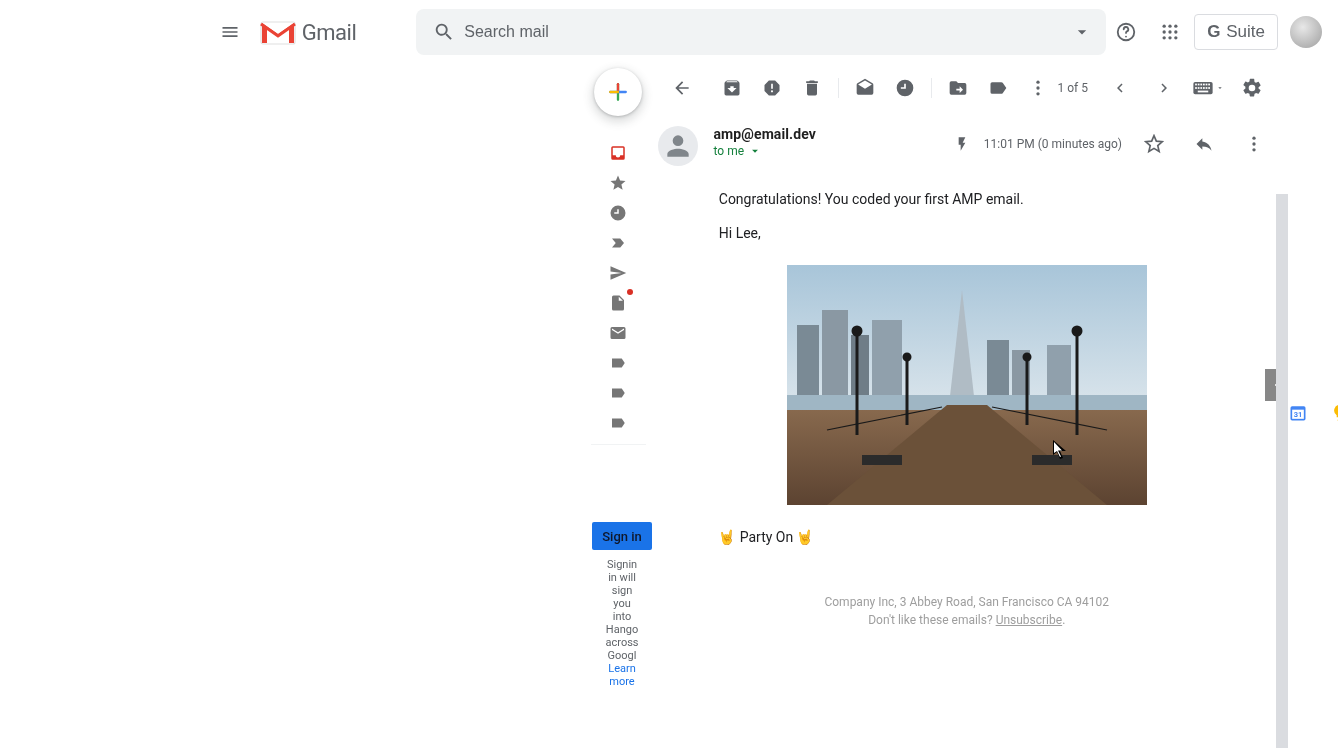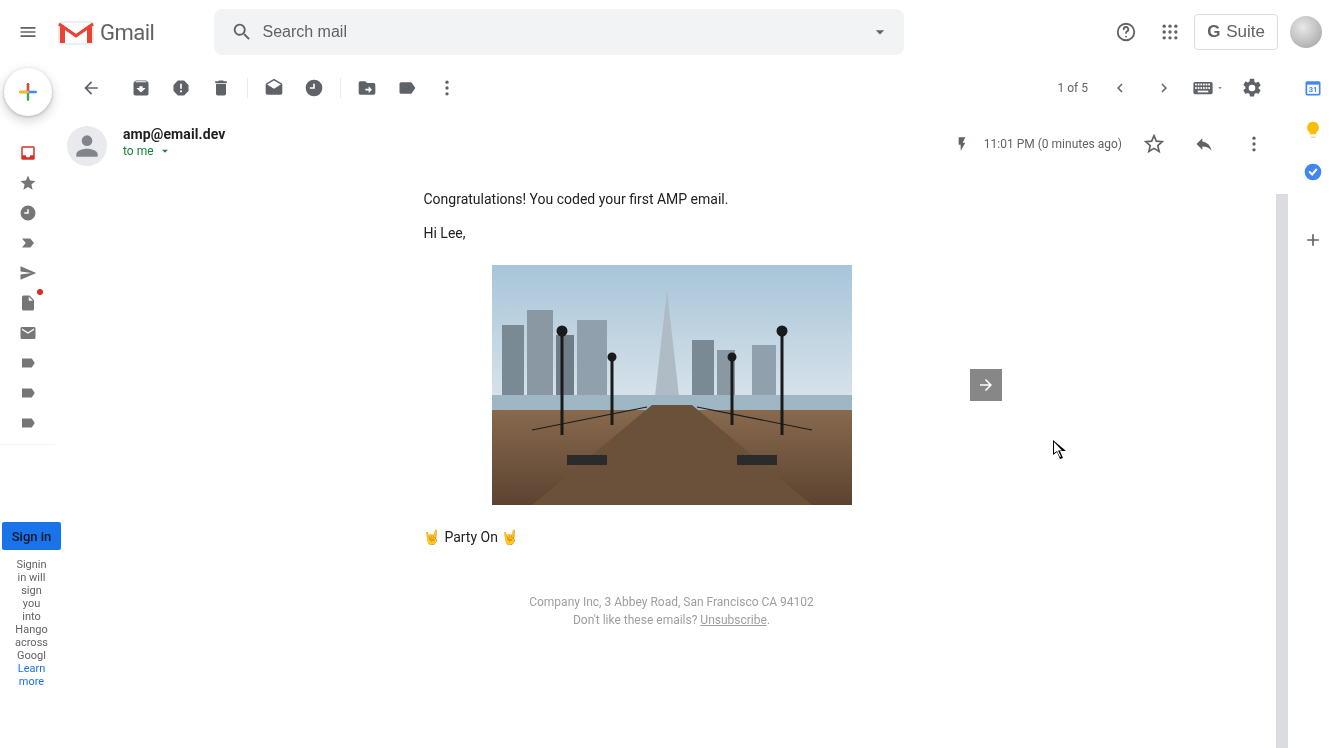--- a/index.html
+++ b/index.html
@@ -1,17 +1,17 @@
 <!DOCTYPE html>
 <html><head>
 <meta charset="utf-8">
 <style>
 * { margin: 0; padding: 0; box-sizing: border-box; }
 html, body { width: 1338px; height: 748px; font-family: 'Roboto', Arial, sans-serif; background: #fff; overflow: hidden; color: #202124; }
-.app { display: flex; flex-direction: column; width: 100%; height: 100%; }
+.app { display: flex; flex-direction: column; width: 100%; height: 100%; align-items: flex-end; }
 
 
 .header { height: 64px; display: flex; align-items: center; padding: 0 16px 0 4px; }
 .hamburger { width: 48px; height: 48px; display:flex;align-items:center;justify-content:center; border-radius:50%; cursor:pointer; color:#5f6368;}
 .gmail-logo { display:flex; align-items:center; margin-left:4px; margin-right:60px;}
 .gmail-g { width:40px; height:30px; position:relative;}
 .gmail-text { font-size:22px; color:#5f6368; font-weight:400; letter-spacing:-.5px; margin-left:4px;}
 .search-wrap { flex:0 0 690px; height:46px; background:#f1f3f4; border-radius:8px; display:flex; align-items:center; padding:0 8px; position:relative;}
 .search-icon-wrap {width:40px;height:40px;display:flex;align-items:center;justify-content:center;color:#5f6368;border-radius:50%;cursor:pointer;}
 .search-input { flex:1; border:none; background:transparent; font-size:16px; color:#202124; outline:none;}
@@ -70,21 +70,21 @@
 .banner{background:#ec407a;color:#fff;text-align:center;font-size:18px;padding:22px 10px;margin-bottom:28px;font-weight:400;}
 .body-text{font-size:14px;color:#202124;margin:0 0 14px 22px;line-height:1.4;}
 .carousel{position:relative;display:flex;justify-content:center;margin:22px 0 24px 0;}
 .carousel-img{width:360px;height:240px;display:block;}
 .carousel-next{position:absolute;right:-60px;top:50%;transform:translateY(-50%);width:32px;height:32px;background:#878787;display:flex;align-items:center;justify-content:center;color:#fff;cursor:pointer;}
 .party-line{font-size:14px;color:#202124;margin:0 0 0 22px;}
 .footer{text-align:center;font-size:12px;color:#9e9e9e;margin-top:48px;line-height:1.5;}
 .footer a{color:#9e9e9e;text-decoration:underline;}
 
 
-.side-panel{width:50px;display:flex;flex-direction:column;align-items:center;padding-top:14px;gap:22px;border-left:0;}
+.side-panel{width:50px;display:flex;flex-direction:row;align-items:center;padding-top:14px;gap:22px;border-left:0;}
 .side-app{width:20px;height:20px;display:flex;align-items:center;justify-content:center;cursor:pointer;}
 .side-plus{margin-top:26px;color:#5f6368;cursor:pointer;}
 
 
 .fake-scrollbar{position:absolute;right:50px;top:64px;width:12px;bottom:20px;background:transparent;}
 .fake-thumb{position:absolute;right:0;top:130px;width:12px;height:590px;background:#dadce0;border-radius:0;}
 
 
 .cursor{position:absolute;left:1053px;top:440px;pointer-events:none;}
 

